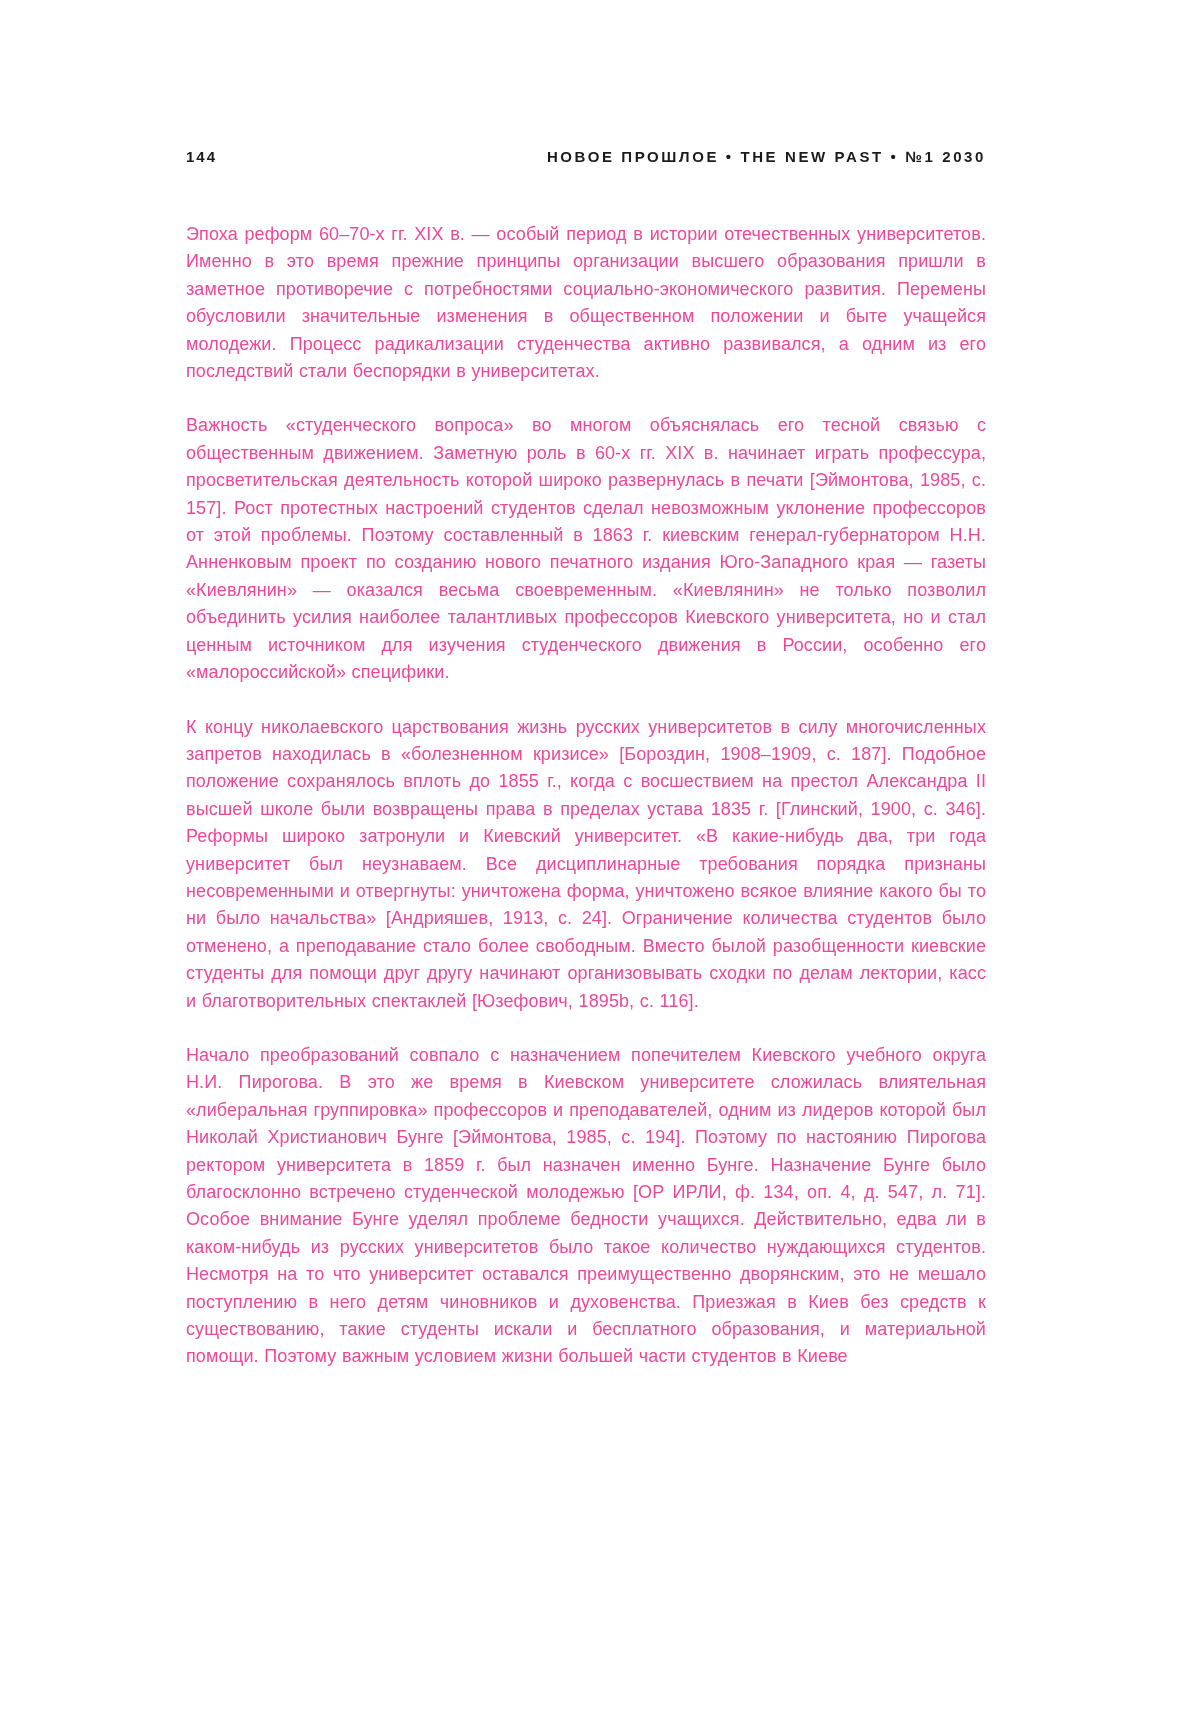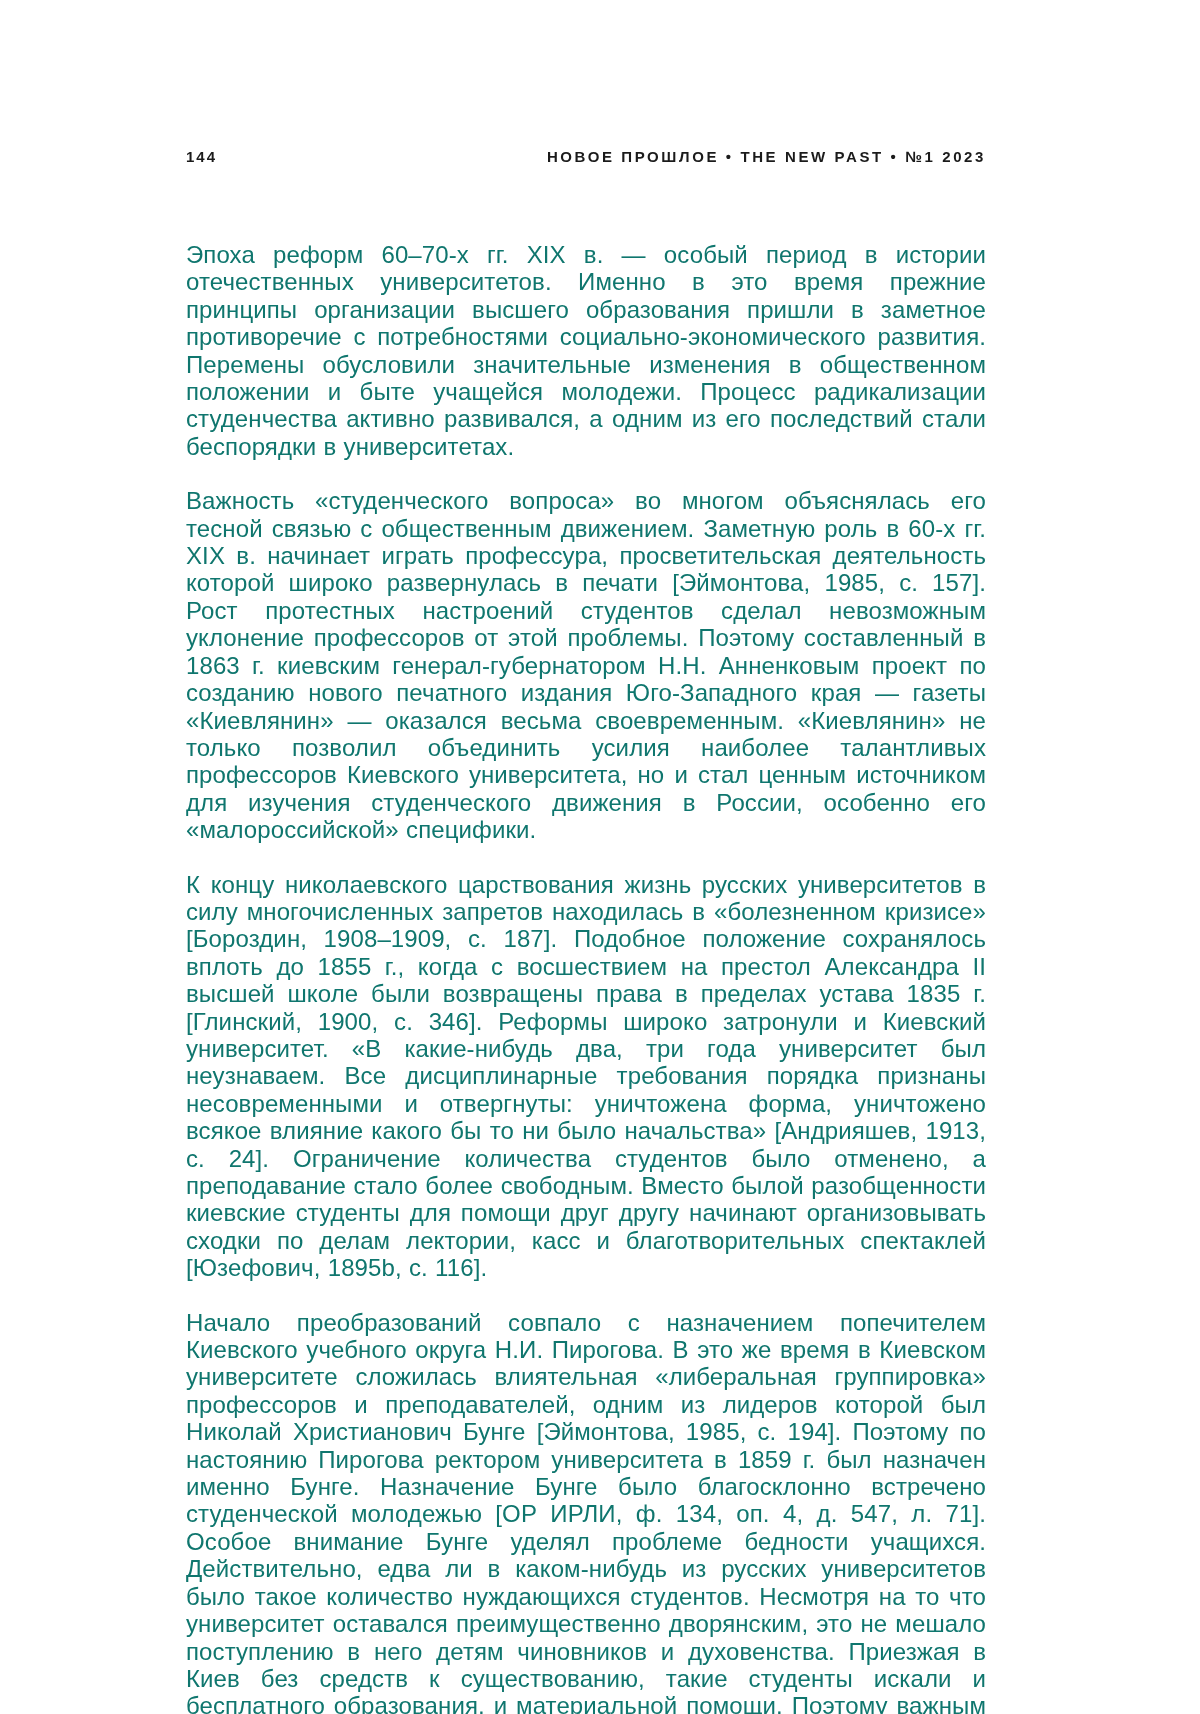--- a/index.html
+++ b/index.html
@@ -21,50 +21,50 @@
     padding: 148px 214px 0 186px;
   }
   .page-header {
     display: flex;
     justify-content: space-between;
     align-items: baseline;
     font-size: 15px;
     font-weight: 600;
     letter-spacing: 0.5px;
     color: #1b1b1b;
-    margin-bottom: 76px;
+    margin-bottom: 56px;
   }
   .page-header .page-number {
     letter-spacing: 2px;
   }
   .page-header .journal-header {
     letter-spacing: 2.6px;
     white-space: nowrap;
   }
   .article-body p {
     margin: 0 0 27px 0;
-    font-size: 24px;
+    font-size: 18px;
     line-height: 27.4px;
     text-align: justify;
     letter-spacing: 0.1px;
     word-spacing: 0.5px;
-    color: #0f766e;
+    color: #ec4899;
   }
   .article-body p:last-child {
     margin-bottom: 3px;
   }
 </style>
 </head>
 <body>
 
 <div class="page">
 
   <div class="page-header">
     <span class="page-number">144</span>
-    <span class="journal-header">НОВОЕ ПРОШЛОЕ • THE NEW PAST • №1 2023</span>
+    <span class="journal-header">НОВОЕ ПРОШЛОЕ • THE NEW PAST • №1 2030</span>
   </div>
 
   <div class="article-body">
     <p>Эпоха реформ 60–70-х гг. XIX в. — особый период в истории отечественных университетов. Именно в это время прежние принципы организации высшего образования пришли в заметное противоречие с потребностями социально-экономического развития. Перемены обусловили значительные изменения в общественном положении и быте учащейся молодежи. Процесс радикализации студенчества активно развивался, а одним из его последствий стали беспорядки в университетах.</p>
     <p>Важность «студенческого вопроса» во многом объяснялась его тесной связью с общественным движением. Заметную роль в 60-х гг. XIX в. начинает играть профессура, просветительская деятельность которой широко развернулась в печати [Эймонтова, 1985, с. 157]. Рост протестных настроений студентов сделал невозможным уклонение профессоров от этой проблемы. Поэтому составленный в 1863 г. киевским генерал-губернатором Н.Н. Анненковым проект по созданию нового печатного издания Юго-Западного края — газеты «Киевлянин» — оказался весьма своевременным. «Киевлянин» не только позволил объединить усилия наиболее талантливых профессоров Киевского университета, но и стал ценным источником для изучения студенческого движения в России, особенно его «малороссийской» специфики.</p>
     <p>К концу николаевского царствования жизнь русских университетов в силу многочисленных запретов находилась в «болезненном кризисе» [Бороздин, 1908–1909, с. 187]. Подобное положение сохранялось вплоть до 1855 г., когда с восшествием на престол Александра II высшей школе были возвращены права в пределах устава 1835 г. [Глинский, 1900, с. 346]. Реформы широко затронули и Киевский университет. «В какие-нибудь два, три года университет был неузнаваем. Все дисциплинарные требования порядка признаны несовременными и отвергнуты: уничтожена форма, уничтожено всякое влияние какого бы то ни было начальства» [Андрияшев, 1913, с. 24]. Ограничение количества студентов было отменено, а преподавание стало более свободным. Вместо былой разобщенности киевские студенты для помощи друг другу начинают организовывать сходки по делам лектории, касс и благотворительных спектаклей [Юзефович, 1895b, с. 116].</p>
     <p>Начало преобразований совпало с назначением попечителем Киевского учебного округа Н.И. Пирогова. В это же время в Киевском университете сложилась влиятельная «либеральная группировка» профессоров и преподавателей, одним из лидеров которой был Николай Христианович Бунге [Эймонтова, 1985, с. 194]. Поэтому по настоянию Пирогова ректором университета в 1859 г. был назначен именно Бунге. Назначение Бунге было благосклонно встречено студенческой молодежью [ОР ИРЛИ, ф. 134, оп. 4, д. 547, л. 71]. Особое внимание Бунге уделял проблеме бедности учащихся. Действительно, едва ли в каком-нибудь из русских университетов было такое количество нуждающихся студентов. Несмотря на то что университет оставался преимущественно дворянским, это не мешало поступлению в него детям чиновников и духовенства. Приезжая в Киев без средств к существованию, такие студенты искали и бесплатного образования, и материальной помощи. Поэтому важным условием жизни большей части студентов в Киеве</p>
   </div>
 
 </div>

